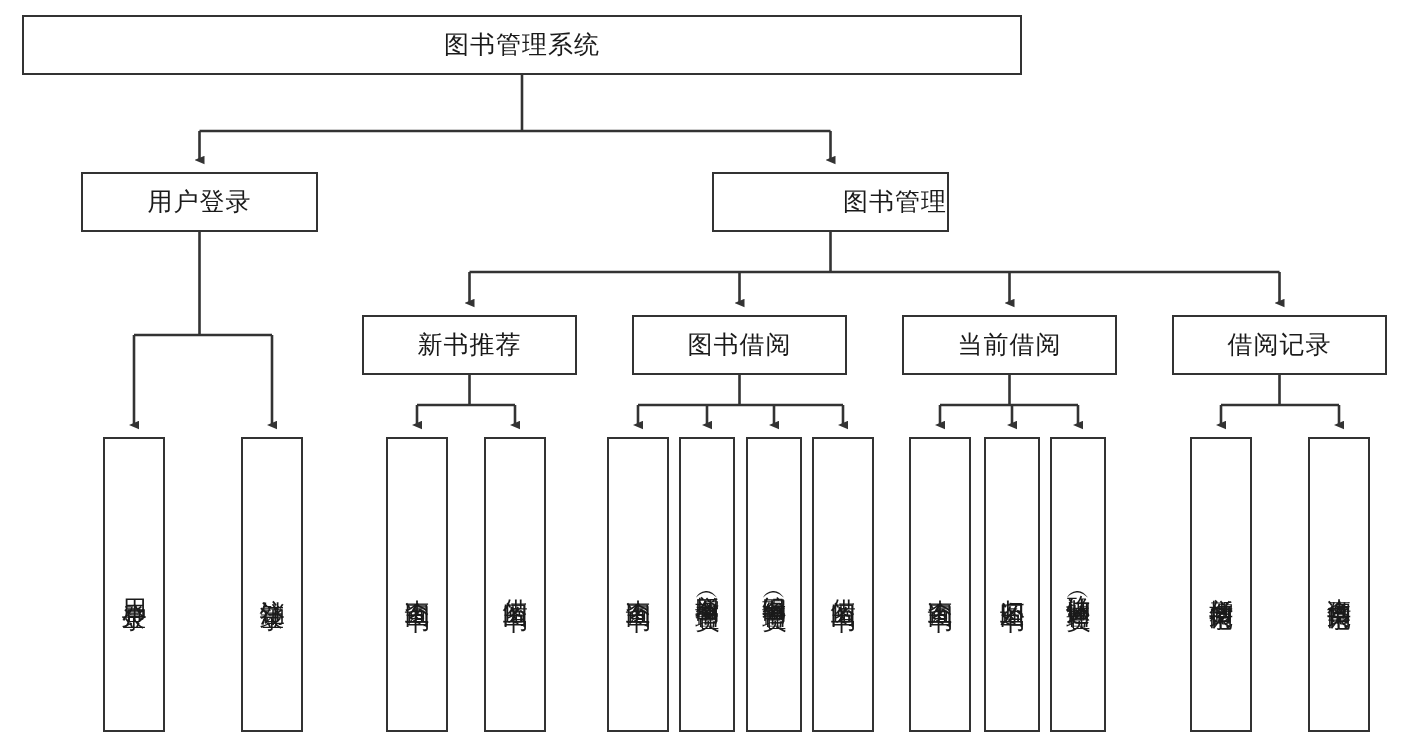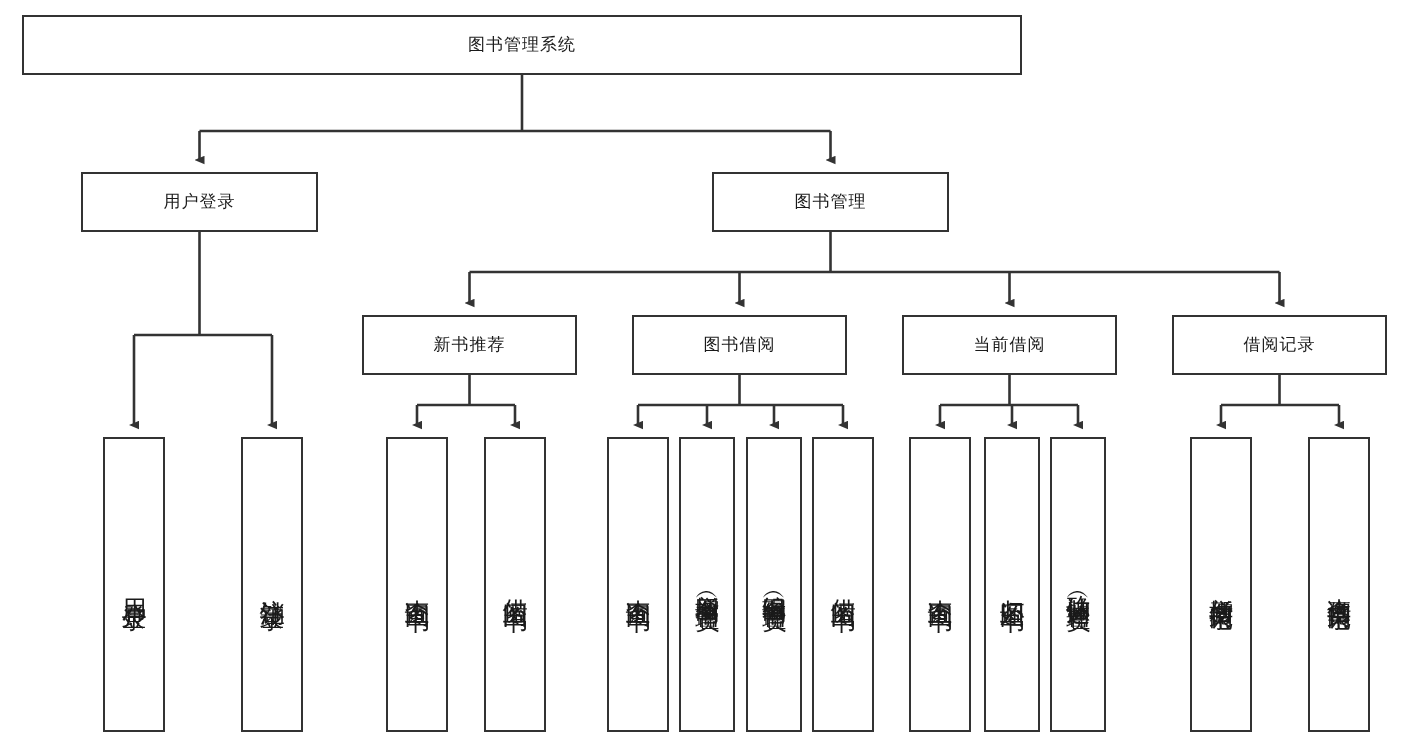--- a/index.html
+++ b/index.html
@@ -33,21 +33,21 @@
     align-items: center;
     justify-content: center;
     color: #1a1a1a;
   }
   .node .label {
     display: block;
     text-align: center;
     line-height: 1.15;
   }
   .node.horiz .label {
-    font-size: 17px;
+    font-size: 25px;
     letter-spacing: 1px;
   }
   .node.vert {
     align-items: center;
     justify-content: center;
   }
   .node.vert .label {
     writing-mode: vertical-rl;
     text-orientation: upright;
     font-size: 25px;
@@ -123,21 +123,21 @@
     </g>
   </svg>
 
   <div class="node horiz" style="left: 22px; top: 15px; width: 1000px; height: 60px; border-color: rgb(51, 51, 51); background: rgb(255, 255, 255); color: rgb(26, 26, 26);">
     <span class="label">图书管理系统</span>
   </div>
 
   <div class="node horiz" style="left: 81px; top: 172px; width: 237px; height: 60px; border-color: rgb(51, 51, 51); background: rgb(255, 255, 255); color: rgb(26, 26, 26);">
     <span class="label">用户登录</span>
   </div>
-  <div class="node horiz" style="left: 712px; top: 172px; width: 237px; height: 60px; border-color: rgb(51, 51, 51); background: rgb(255, 255, 255); color: rgb(26, 26, 26);">
+  <div class="node horiz" style="left: 712px; top: 172px; width: 237px; height: 60px; border-color: rgb(51, 51, 51); background: rgb(255, 255, 255); color: rgb(26, 26, 26); justify-content: flex-end;">
     <span class="label">图书管理</span>
   </div>
 
   <div class="node horiz" style="left: 362px; top: 315px; width: 215px; height: 60px; border-color: rgb(51, 51, 51); background: rgb(255, 255, 255); color: rgb(26, 26, 26);">
     <span class="label">新书推荐</span>
   </div>
   <div class="node horiz" style="left: 632px; top: 315px; width: 215px; height: 60px; border-color: rgb(51, 51, 51); background: rgb(255, 255, 255); color: rgb(26, 26, 26);">
     <span class="label">图书借阅</span>
   </div>
   <div class="node horiz" style="left: 902px; top: 315px; width: 215px; height: 60px; border-color: rgb(51, 51, 51); background: rgb(255, 255, 255); color: rgb(26, 26, 26);">

